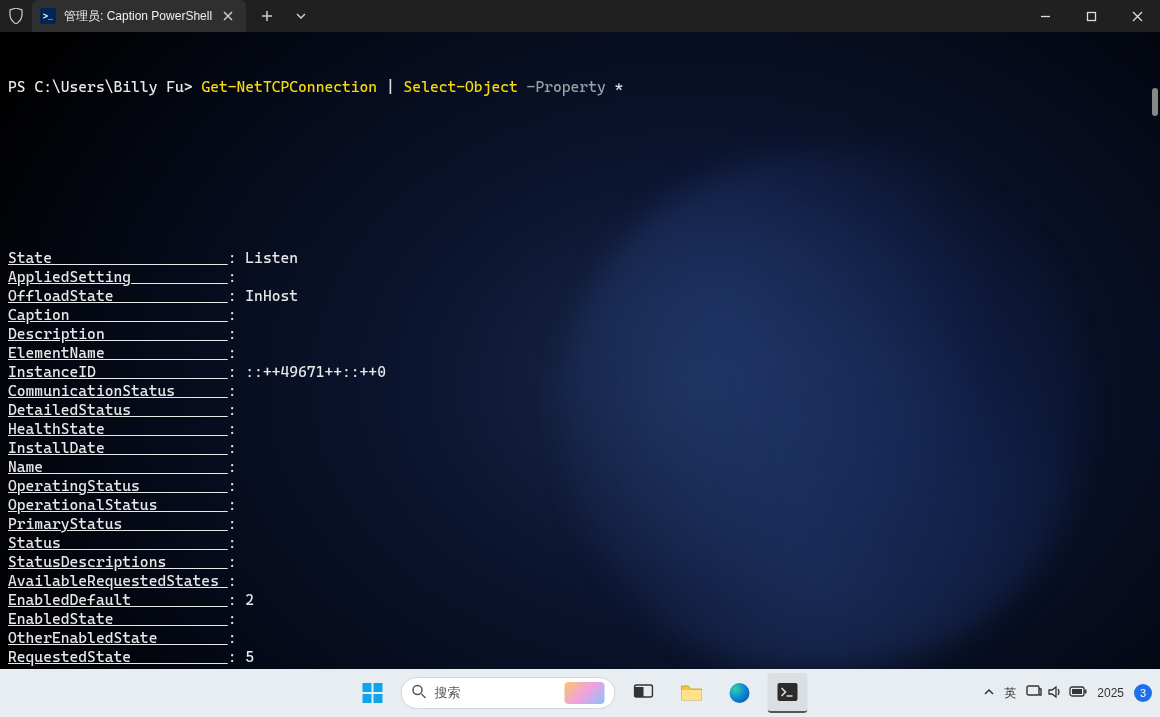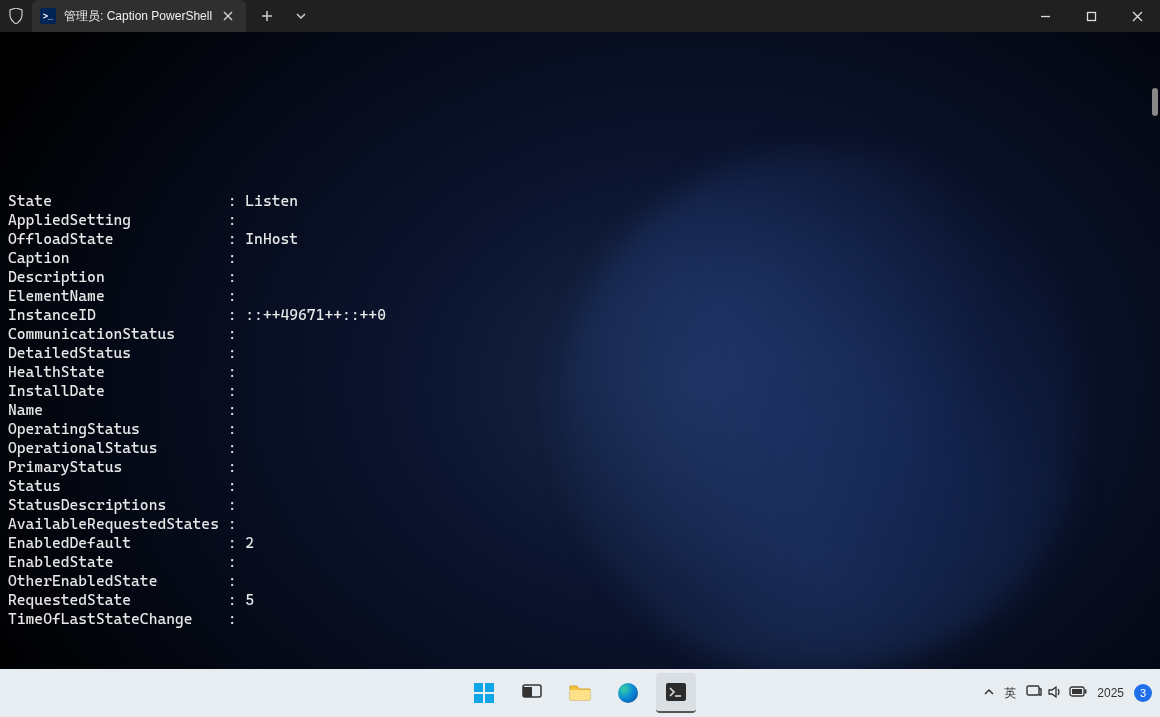--- a/index.html
+++ b/index.html
@@ -92,21 +92,21 @@
     line-height: 19px;
     color: #e8e8e8;
     white-space: pre;
   }
   .prompt-ps { color: #e8e8e8; }
   .prompt-path { color: #e8e8e8; }
   .cmd { color: #f5d90a; }
   .pipe { color: #e0e0e0; }
   .flag { color: #9aa0a6; }
   .star { color: #e0e0e0; }
-  .key { color: #e8e8e8; display: inline-block; min-width: 25ch; }
+  .key { color: #e8e8e8; display: inline-block; min-width: 25ch; text-decoration: underline; }
   .colon { color: #e8e8e8; }
   .val { color: #e8e8e8; }
   .scroll-thumb {
     position: absolute;
     right: 2px; top: 56px;
     width: 6px; height: 28px;
     background: #888;
     border-radius: 3px;
   }
 
@@ -214,36 +214,47 @@
     <div class="winbtn">
       <svg width="11" height="11" viewBox="0 0 11 11">
           <path d="M1 1 L10 10 M10 1 L1 10" stroke="#ddd" stroke-width="1.3"></path>
         </svg>
     </div>
   </div>
 </div>
 
 <div class="terminal">
   <div class="terminal-inner">
+    <div><span class="prompt-ps">PS</span> <span class="prompt-path">C:\Users\Billy Fu&gt;</span> <span class="cmd">Get-NetTCPConnection</span> <span class="pipe">|</span> <span class="cmd">Select-Object</span> <span class="flag">-Property</span> <span class="star">*</span></div>
     <div>&nbsp;</div>
     <div>&nbsp;</div>
     <div id="prop-list"><div><span class="key">State                    </span><span class="colon">: </span><span class="val">Listen</span></div><div><span class="key">AppliedSetting           </span><span class="colon">: </span><span class="val"></span></div><div><span class="key">OffloadState             </span><span class="colon">: </span><span class="val">InHost</span></div><div><span class="key">Caption                  </span><span class="colon">: </span><span class="val"></span></div><div><span class="key">Description              </span><span class="colon">: </span><span class="val"></span></div><div><span class="key">ElementName              </span><span class="colon">: </span><span class="val"></span></div><div><span class="key">InstanceID               </span><span class="colon">: </span><span class="val">::++49671++::++0</span></div><div><span class="key">CommunicationStatus      </span><span class="colon">: </span><span class="val"></span></div><div><span class="key">DetailedStatus           </span><span class="colon">: </span><span class="val"></span></div><div><span class="key">HealthState              </span><span class="colon">: </span><span class="val"></span></div><div><span class="key">InstallDate              </span><span class="colon">: </span><span class="val"></span></div><div><span class="key">Name                     </span><span class="colon">: </span><span class="val"></span></div><div><span class="key">OperatingStatus          </span><span class="colon">: </span><span class="val"></span></div><div><span class="key">OperationalStatus        </span><span class="colon">: </span><span class="val"></span></div><div><span class="key">PrimaryStatus            </span><span class="colon">: </span><span class="val"></span></div><div><span class="key">Status                   </span><span class="colon">: </span><span class="val"></span></div><div><span class="key">StatusDescriptions       </span><span class="colon">: </span><span class="val"></span></div><div><span class="key">AvailableRequestedStates </span><span class="colon">: </span><span class="val"></span></div><div><span class="key">EnabledDefault           </span><span class="colon">: </span><span class="val">2</span></div><div><span class="key">EnabledState             </span><span class="colon">: </span><span class="val"></span></div><div><span class="key">OtherEnabledState        </span><span class="colon">: </span><span class="val"></span></div><div><span class="key">RequestedState           </span><span class="colon">: </span><span class="val">5</span></div><div><span class="key">TimeOfLastStateChange    </span><span class="colon">: </span><span class="val"></span></div></div>
   </div>
   <div class="scroll-thumb"></div>
 </div>
 
 <div class="taskbar">
   <div class="task-center">
     <div class="start">
       <svg width="24" height="24" viewBox="0 0 24 24">
         <rect x="2" y="2" width="9" height="9" fill="#0ea5e9"></rect>
         <rect x="13" y="2" width="9" height="9" fill="#0ea5e9"></rect>
         <rect x="2" y="13" width="9" height="9" fill="#0ea5e9"></rect>
         <rect x="13" y="13" width="9" height="9" fill="#0ea5e9"></rect>
       </svg>
+    </div>
+    <div class="search">
+      <span>
+        <svg width="15" height="15" viewBox="0 0 15 15">
+            <circle cx="6" cy="6" r="4.5" fill="none" stroke="#555" stroke-width="1.5"></circle>
+            <path d="M10 10 L14 14" stroke="#555" stroke-width="1.5"></path>
+          </svg>
+      </span>
+      <span>搜索</span>
+      <span class="deco"></span>
     </div>
     <div class="taskicon">
       <svg width="20" height="18" viewBox="0 0 20 18">
           <rect x="1" y="1" width="18" height="12" rx="2" fill="none" stroke="#333" stroke-width="1.5"></rect>
           <rect x="1" y="3" width="9" height="10" fill="#333"></rect>
         </svg>
     </div>
     <div class="taskicon">
       <svg width="22" height="18" viewBox="0 0 22 18">
           <path d="M1 4 L1 16 L21 16 L21 5 L10 5 L8 2 L1 2 Z" fill="#f5c542" stroke="#c99a18" stroke-width="0.8"></path>

